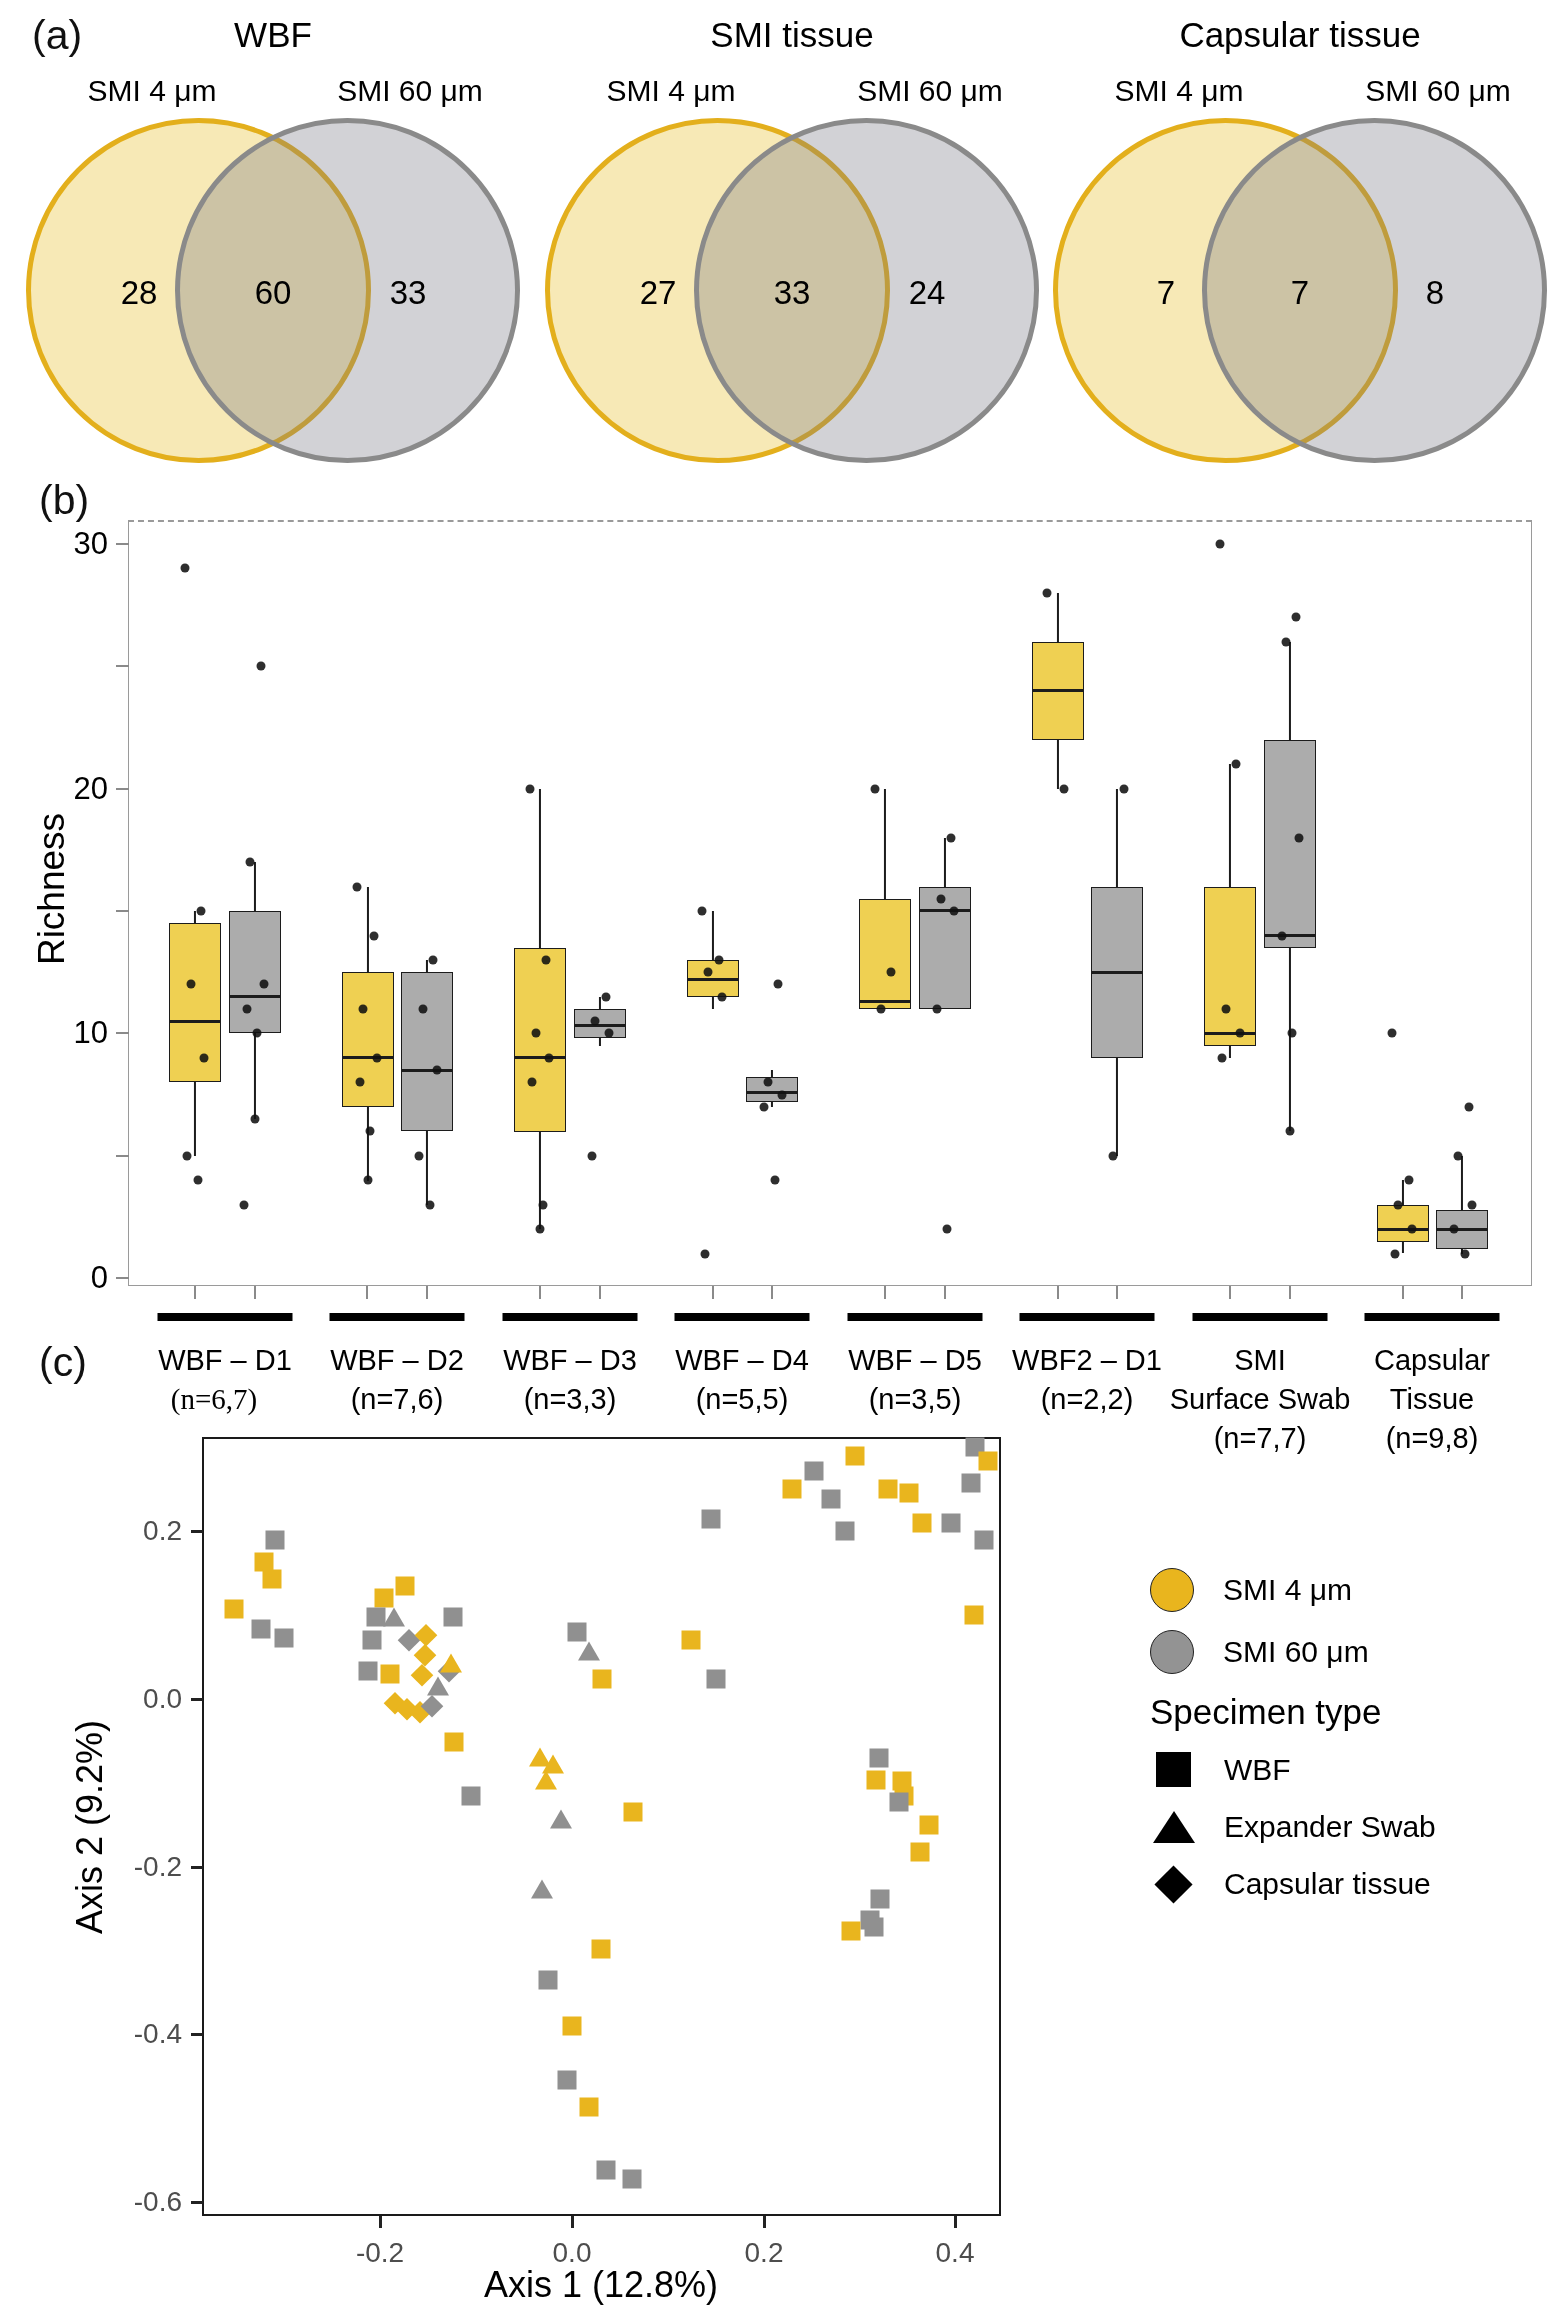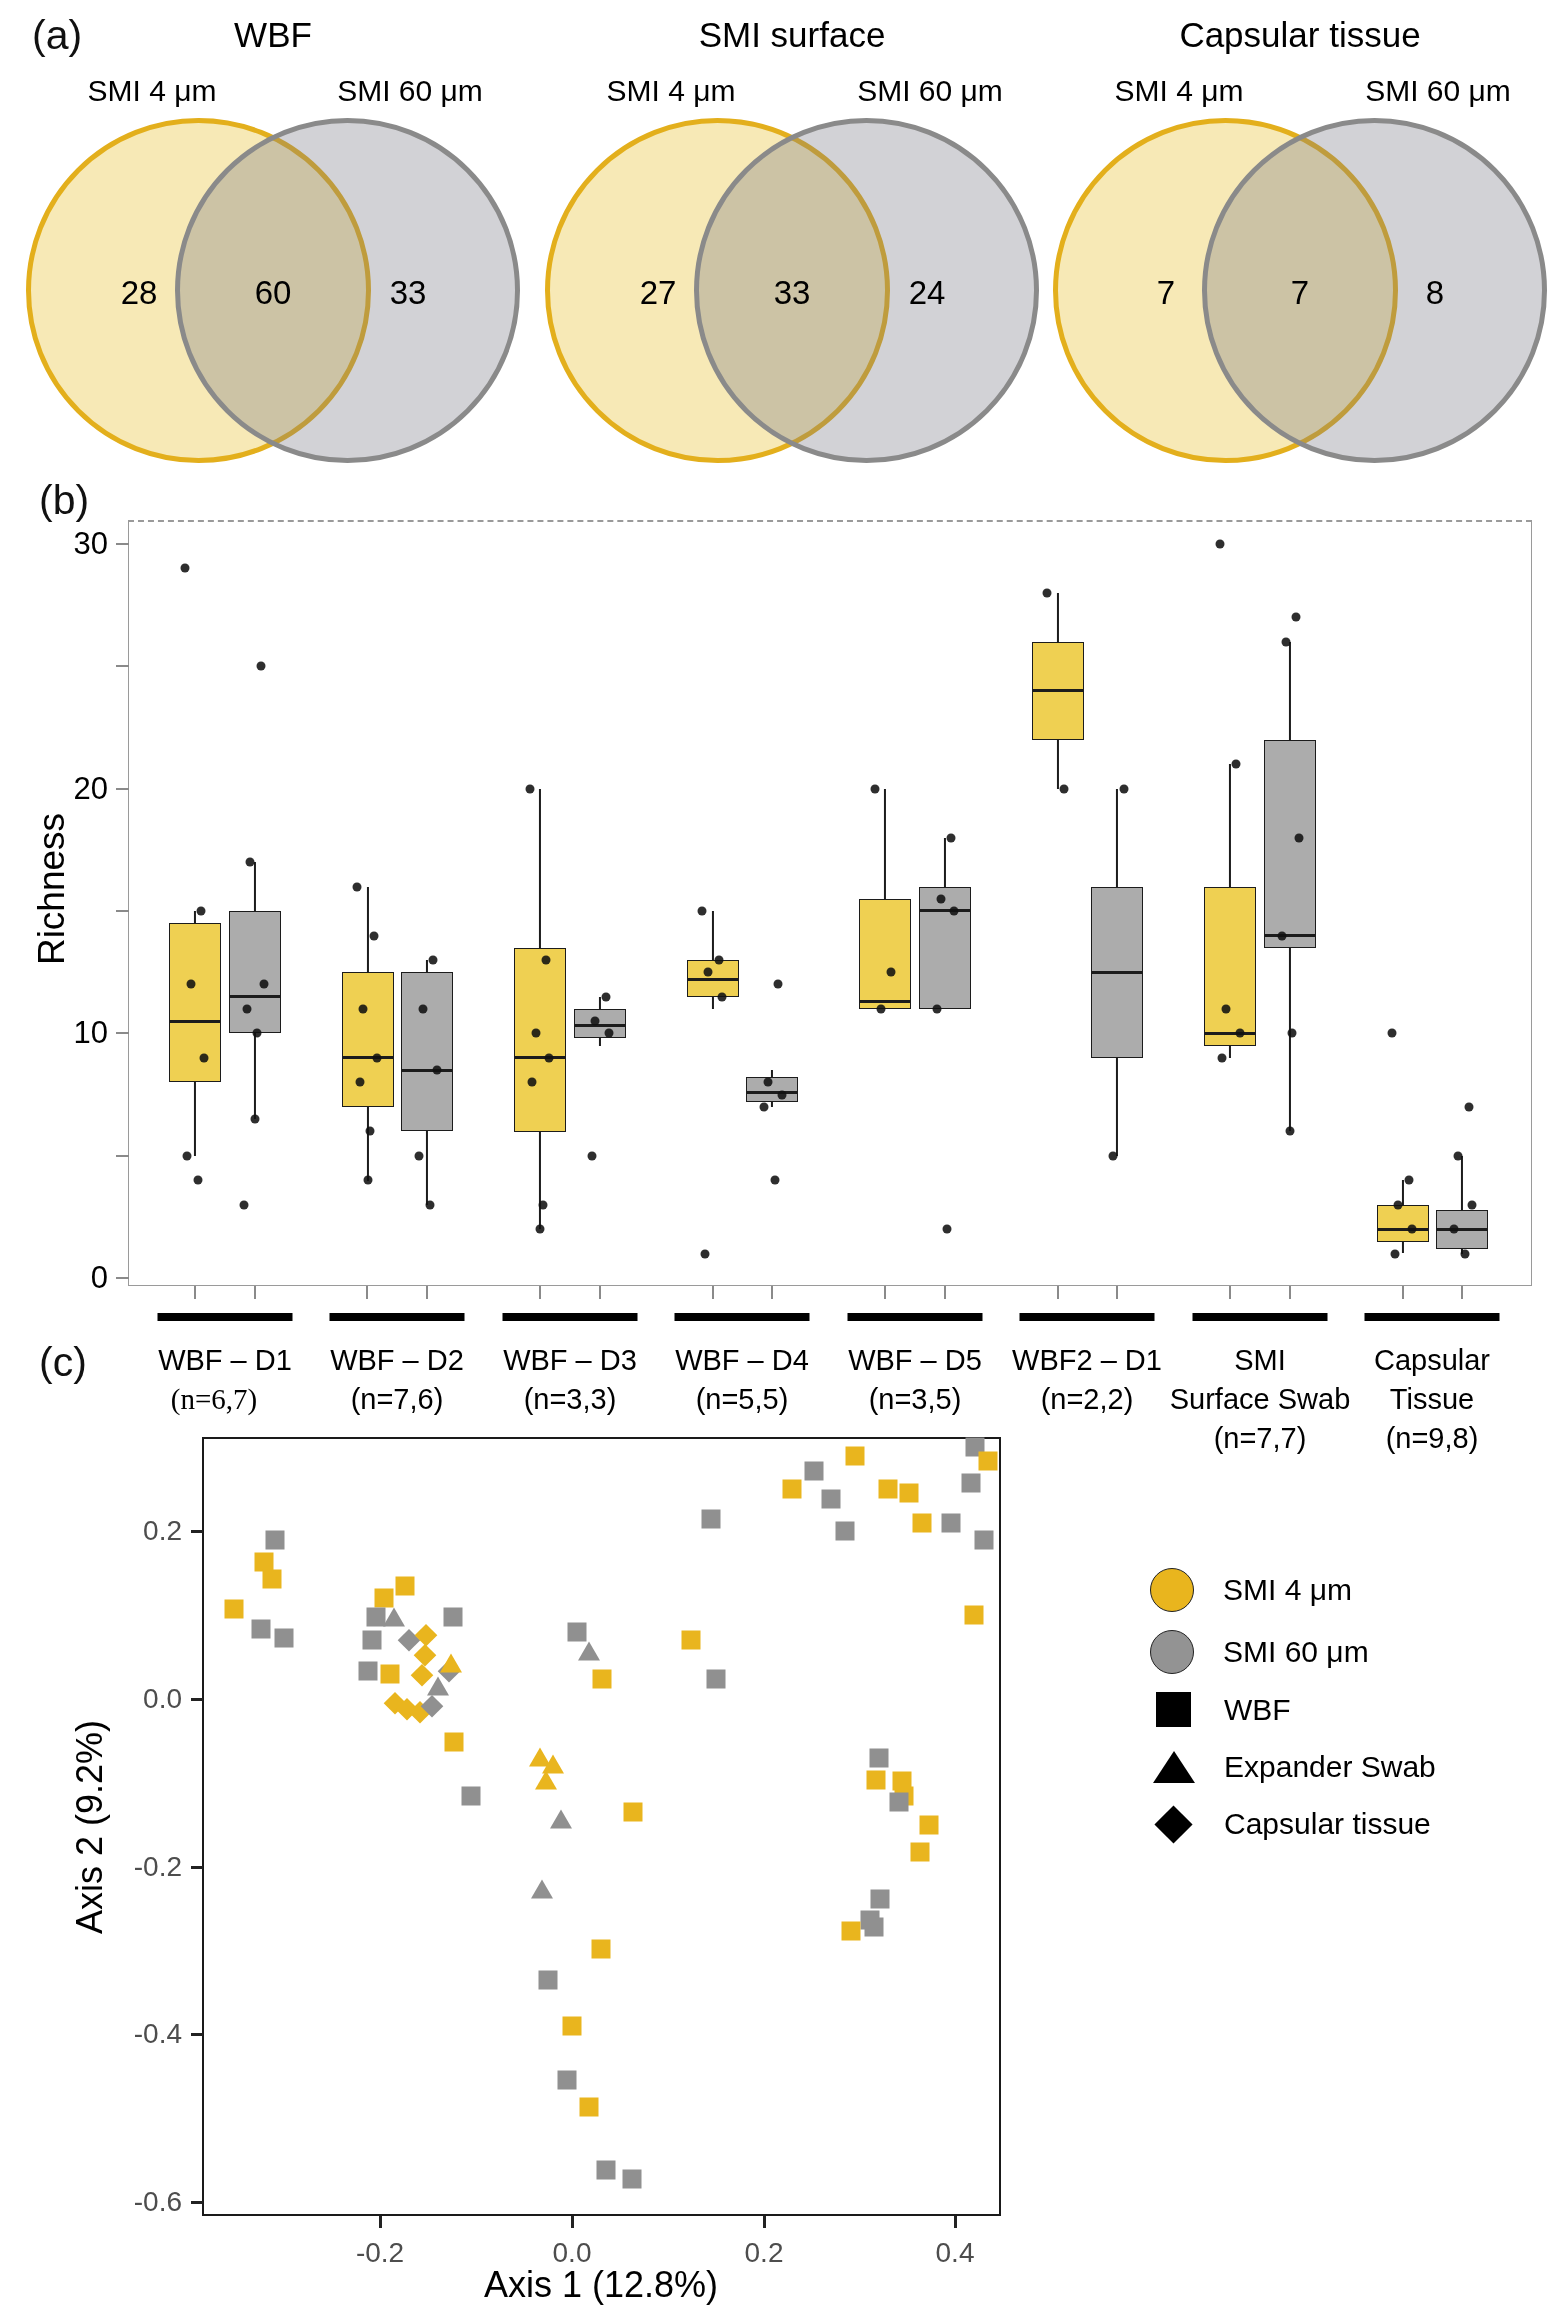--- a/index.html
+++ b/index.html
@@ -56,21 +56,21 @@
 
   <div id="venns" class="abs" style="left:0;top:0;width:1563px;height:486px;">
       <div class="abs venn-title" style="left:273px;top:14.6px;">WBF</div>
       <div class="abs venn-setlabel" style="left:152px;top:74px;">SMI 4 μm</div>
       <div class="abs venn-setlabel" style="left:410px;top:74px;">SMI 60 μm</div>
       <div class="abs venn-circle" style="left:26px;top:118px;width:345px;height:345px;background:rgba(236,203,80,0.42);border:5.8px solid #E3AF1C;"></div>
       <div class="abs venn-circle" style="left:175px;top:118px;width:345px;height:345px;background:rgba(118,118,130,0.33);border:5.8px solid #8A8A8A;"></div>
       <div class="abs venn-num" style="left:139px;top:293px;">28</div>
       <div class="abs venn-num" style="left:273px;top:293px;">60</div>
       <div class="abs venn-num" style="left:408px;top:293px;">33</div>
-      <div class="abs venn-title" style="left:792px;top:14.6px;">SMI surface</div>
+      <div class="abs venn-title" style="left:792px;top:14.6px;">SMI tissue</div>
       <div class="abs venn-setlabel" style="left:671px;top:74px;">SMI 4 μm</div>
       <div class="abs venn-setlabel" style="left:930px;top:74px;">SMI 60 μm</div>
       <div class="abs venn-circle" style="left:545px;top:118px;width:345px;height:345px;background:rgba(236,203,80,0.42);border:5.8px solid #E3AF1C;"></div>
       <div class="abs venn-circle" style="left:694px;top:118px;width:345px;height:345px;background:rgba(118,118,130,0.33);border:5.8px solid #8A8A8A;"></div>
       <div class="abs venn-num" style="left:658px;top:293px;">27</div>
       <div class="abs venn-num" style="left:792px;top:293px;">33</div>
       <div class="abs venn-num" style="left:927px;top:293px;">24</div>
       <div class="abs venn-title" style="left:1300px;top:14.6px;">Capsular tissue</div>
       <div class="abs venn-setlabel" style="left:1179px;top:74px;">SMI 4 μm</div>
       <div class="abs venn-setlabel" style="left:1438px;top:74px;">SMI 60 μm</div>
@@ -368,20 +368,21 @@
       <div id="lg-expander">
           <div style="display:flex;align-items:center;margin-bottom:18px;">
             <div class="lg-circ" style="background:#E9B51E;margin-right:29px;flex:none;"></div>
             <div class="lg-item-label" style="">SMI 4 μm</div>
           </div>
           <div style="display:flex;align-items:center;margin-bottom:18px;">
             <div class="lg-circ" style="background:#939393;margin-right:29px;flex:none;"></div>
             <div class="lg-item-label" style="">SMI 60 μm</div>
           </div>
         </div>
+      <div class="lg-title" style="margin:14.6px 0 20px 0;">Specimen type</div>
       <div id="lg-specimen">
           <div style="display:flex;align-items:center;margin-bottom:23px;">
             <div style="width:47px;margin-right:27px;display:flex;justify-content:center;flex:none;">
               <div class="lg-sq" style=""></div>
             </div>
             <div class="lg-item-label" style="">WBF</div>
           </div>
           <div style="display:flex;align-items:center;margin-bottom:23px;">
             <div style="width:47px;margin-right:27px;display:flex;justify-content:center;flex:none;">
               <div class="lg-tri" style=""></div>

